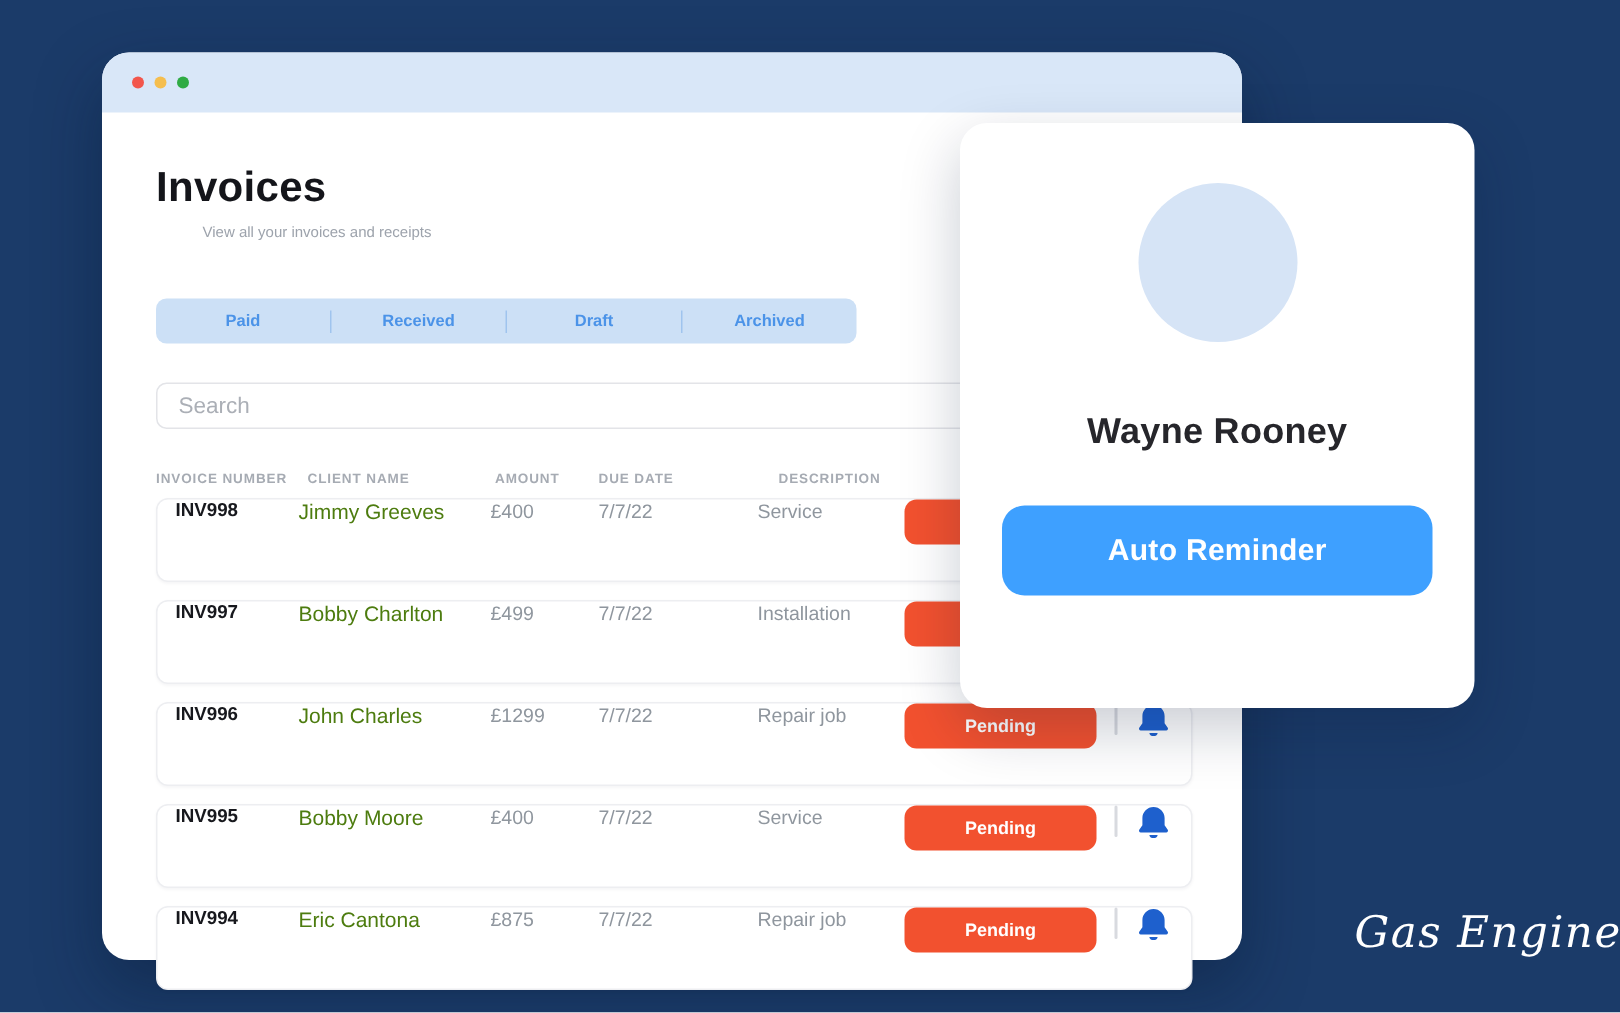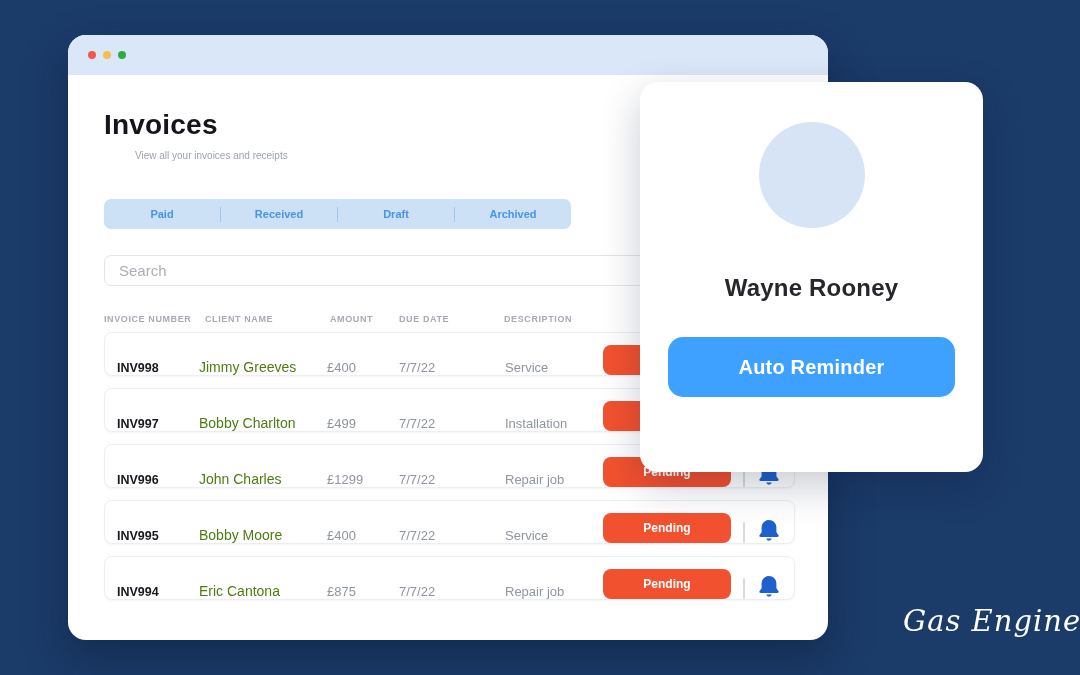--- a/index.html
+++ b/index.html
@@ -37,24 +37,24 @@
   .search { position:absolute; left:36px; top:220px; width:691px; height:31px;
             border:1px solid #E3E4E8; border-radius:7px; padding:0 14px;
             font-size:15px; color:#555; outline:none; background:#fff;
             font-family:"Liberation Sans","DejaVu Sans",sans-serif; }
   .search::placeholder { color:#ABAFB6; }
 
   
   .thead { position:absolute; left:36px; top:279px; width:691px; display:flex;
            font-size:9px; font-weight:700; letter-spacing:.6px; color:#A6ABB3; }
   .th-inv{width:101px;} .th-client{width:125px;} .th-amount{width:69px;}
-  .th-due{width:105px;} .th-desc{flex:1;}
+  .th-due{width:120px;} .th-desc{flex:1;}
 
   .rows { position:absolute; left:36px; top:297px; width:691px; }
-  .row { display:flex; align-items:flex-end; height:44px; margin-bottom:12px;
+  .row { display:flex; align-items:flex-start; height:56px; margin-bottom:12px;
          background:#fff; border:1px solid #EDEEF1; border-radius:8px;
          padding-left:12px; box-shadow:0 1px 2px rgba(20,30,60,.04); }
   .c-inv { width:82px; font-size:12.5px; font-weight:800; color:#17181D; }
   .c-client { width:128px; font-size:14px; color:#4d7c0f; }
   .c-amount { width:72px; font-size:13px; color:#8F969E; }
   .c-due { width:106px; font-size:13px; color:#8F969E; }
   .c-desc { width:98px; font-size:13px; color:#8F969E; }
   .badge { width:128px; height:30px; background:#F2512F; border-radius:8px;
            color:#fff; font-size:12px; font-weight:700;
            display:flex; align-items:center; justify-content:center; cursor:pointer; }

